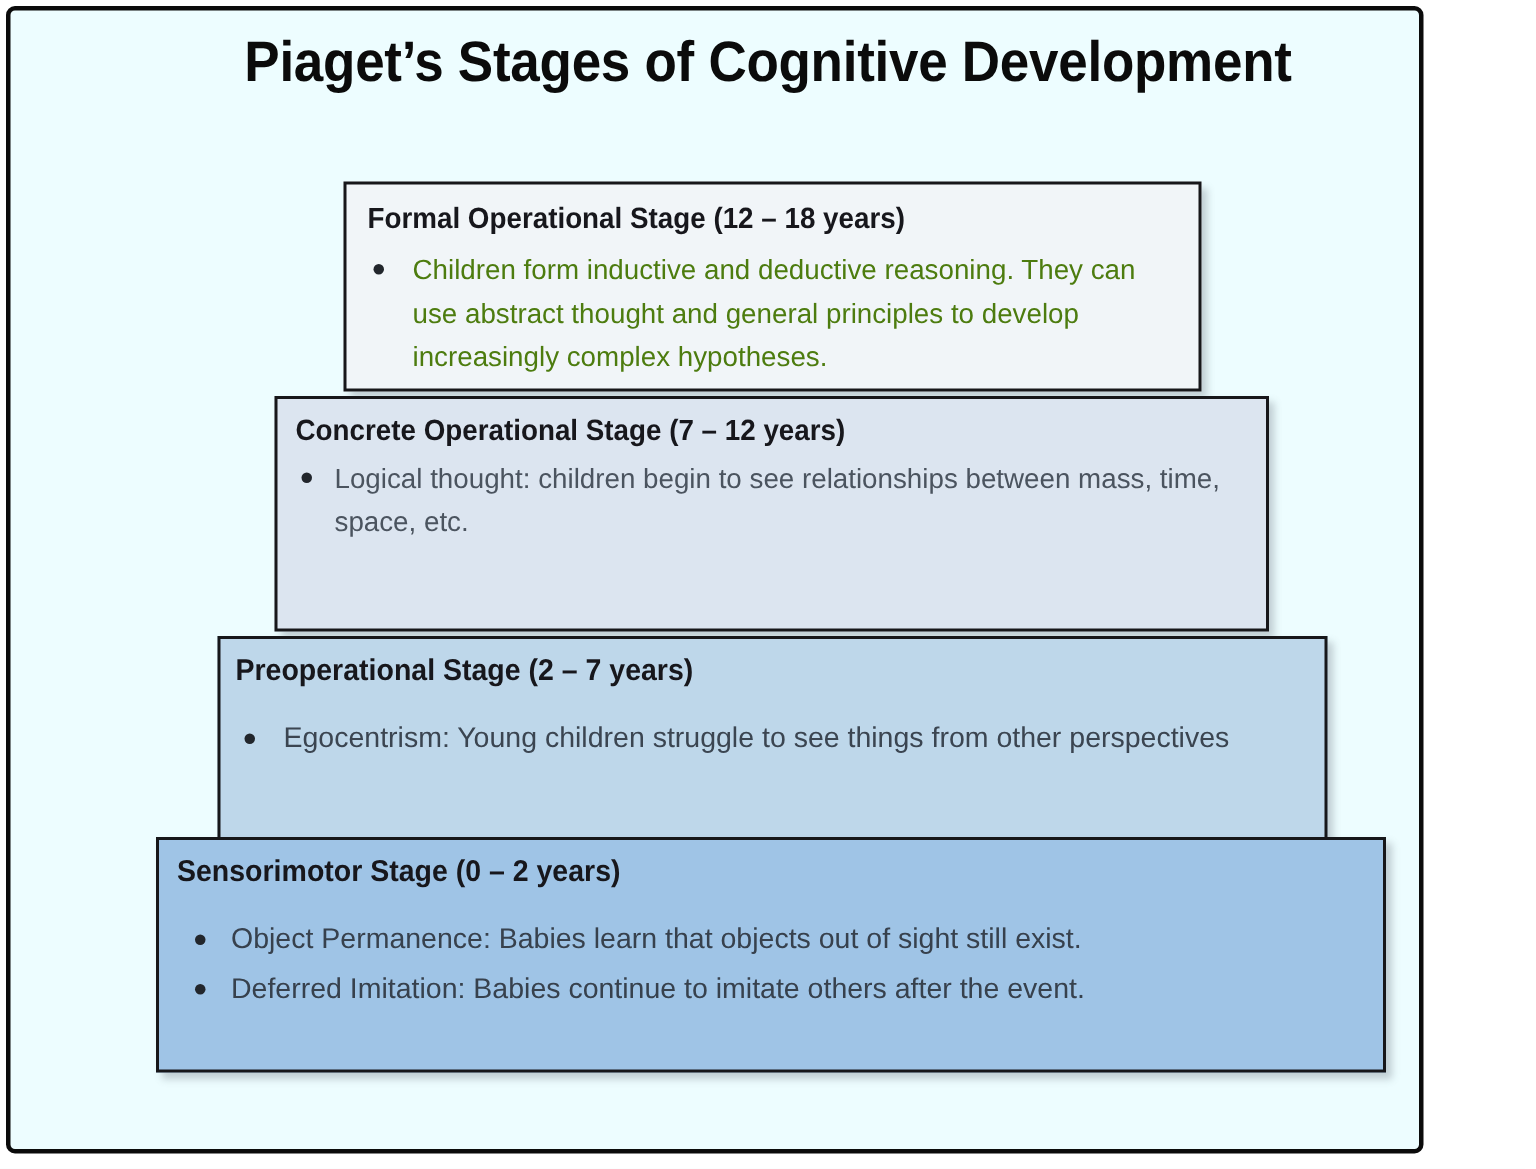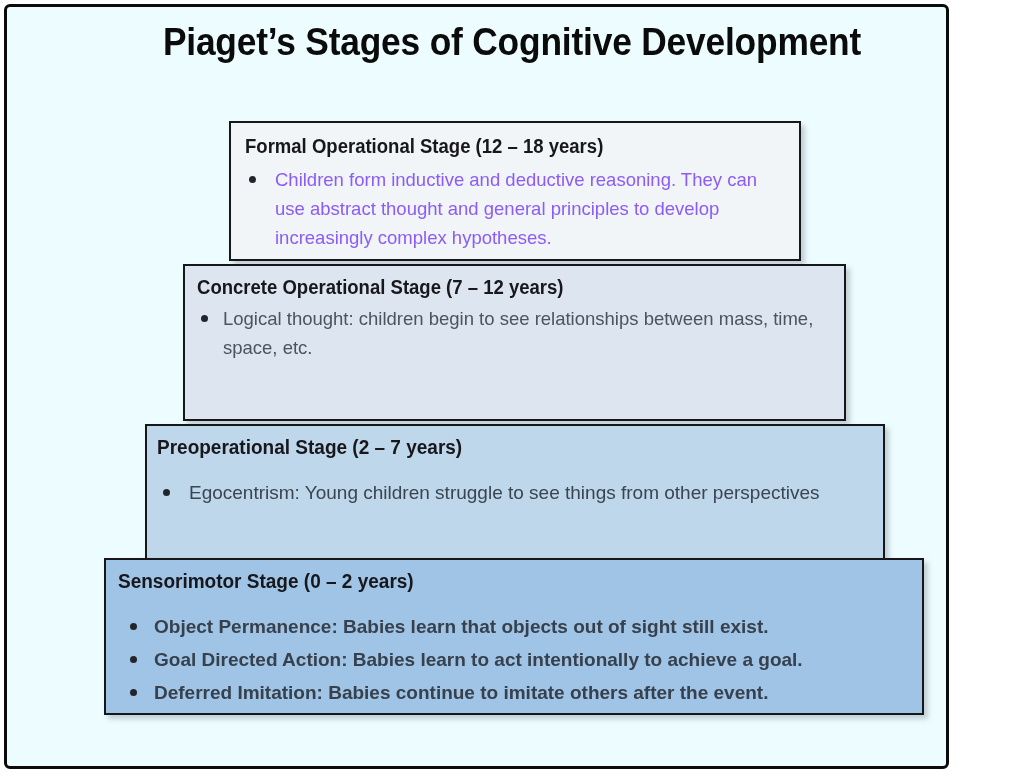--- a/index.html
+++ b/index.html
@@ -196,37 +196,36 @@
     position: absolute;
     left: 20px;
     top: 50px;
     width: 780px;
   }
   #box-sensorimotor .bullet-item {
     font-size: 19px;
     line-height: 33px;
     color: #37414d;
     padding-left: 28px;
-    font-weight: bold;
   }
   #box-sensorimotor .bullet-dot { top: 13px; }
 </style>
 </head>
 <body>
 
 <div id="slide-frame" style="background: rgb(237, 253, 255); border-color: rgb(11, 11, 11);">
 
   <div id="slide-title">Piaget’s Stages of Cognitive Development</div>
 
   <div id="pyramid">
 
     <div class="stage-box" id="box-formal" style="background: rgb(241, 245, 248);">
       <div class="stage-header">Formal Operational Stage (12 – 18 years)</div>
       <ul class="bullet-list">
-        <li class="bullet-item" style="color: #8b5cf6;">
+        <li class="bullet-item" style="color: #4d7c0f;">
           <span class="bullet-dot"></span>
           <span class="bullet-text">Children form inductive and deductive reasoning. They can use abstract thought and general principles to develop increasingly complex hypotheses.</span>
         </li>
       </ul>
     </div>
 
     <div class="stage-box" id="box-concrete" style="background: rgb(220, 229, 240);">
       <div class="stage-header">Concrete Operational Stage (7 – 12 years)</div>
       <ul class="bullet-list">
         <li class="bullet-item" style="color: rgb(75, 84, 95);">
@@ -248,23 +247,19 @@
 
     <div class="stage-box" id="box-sensorimotor" style="background: rgb(159, 196, 230);">
       <div class="stage-header">Sensorimotor Stage (0 – 2 years)</div>
       <ul class="bullet-list">
         <li class="bullet-item" style="color: rgb(55, 65, 77);">
           <span class="bullet-dot"></span>
           <span class="bullet-text">Object Permanence: Babies learn that objects out of sight still exist.</span>
         </li>
         <li class="bullet-item" style="color: rgb(55, 65, 77);">
           <span class="bullet-dot"></span>
-          <span class="bullet-text">Goal Directed Action: Babies learn to act intentionally to achieve a goal.</span>
-        </li>
-        <li class="bullet-item" style="color: rgb(55, 65, 77);">
-          <span class="bullet-dot"></span>
           <span class="bullet-text">Deferred Imitation: Babies continue to imitate others after the event.</span>
         </li>
       </ul>
     </div>
 
   </div>
 </div>
 
 </body></html>

